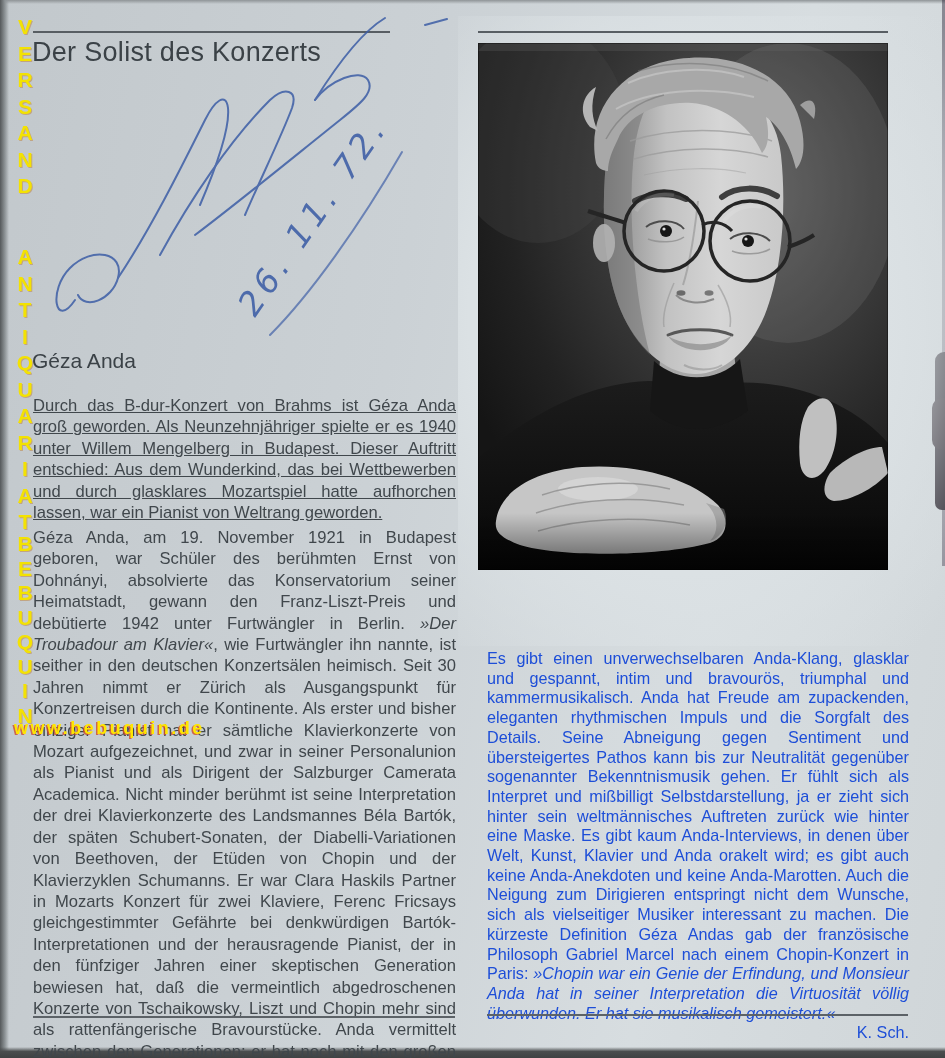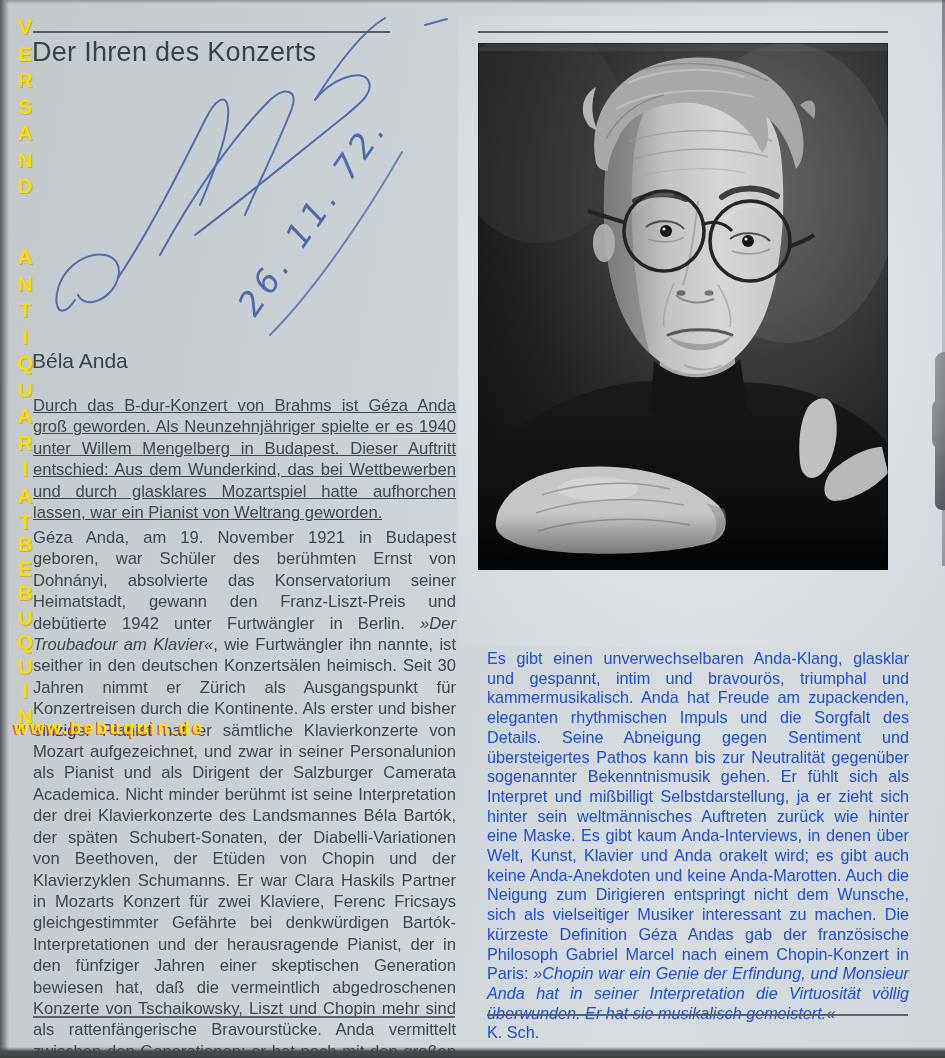--- a/index.html
+++ b/index.html
@@ -44,21 +44,21 @@
                    color:#ffe600; letter-spacing:2.5px; z-index:7;
                    text-shadow:-1.5px 1px 0 rgba(205,75,45,.8); }
 
   .heading { position:absolute; left:32px; top:349px; font-size:21px; color:#3b4247; }
 
   .body-text { position:absolute; text-align:justify; color:#40474c; }
   #para1     { left:33px;  top:395px; width:423px; font-size:16.6px; line-height:21.4px;text-decoration:underline; }
   #para2     { left:33px;  top:527px; width:423px; font-size:16.6px; line-height:21.4px; }
   #right-col { left:487px; top:649px; width:422px; font-size:16.2px; line-height:19.7px; color:#1d4ed8; }
   .italic { font-style:italic; }
-  .attribution { text-align:left; }
+  .attribution { text-align:right; }
 
   .signature-svg { position:absolute; left:30px; top:0; z-index:6; pointer-events:none; }
   .photo-frame   { position:absolute; left:478px; top:43px; width:410px; height:527px; }
 </style>
 </head>
 <body>
 
 <div class="edge-top"></div>
 <div class="edge-left"></div>
 <div class="edge-bottom"></div>
@@ -90,21 +90,21 @@
 B
 U
 Q
 U
 I
 N</div>
 <div class="watermark-url">www.bebuquin.de</div>
 
 <div class="rule" id="rule-title"></div>
 <div class="rule" id="rule-photo"></div>
-<div class="page-title">Der Ihren des Konzerts</div>
+<div class="page-title">Der Solist des Konzerts</div>
 
 <svg class="signature-svg" width="520" height="370" viewBox="0 0 520 370">
   <g fill="none" stroke="#3d5ea6" stroke-width="2" stroke-linecap="round" opacity="0.85">
     <path d="M45,300 C25,330 18,290 40,268 C62,246 95,252 88,278 C82,300 55,310 48,295"></path>
     <path d="M88,278 C120,230 150,170 175,120 C185,100 196,92 198,108 C200,128 185,170 170,205"></path>
     <path d="M130,255 C160,200 200,140 240,100 C255,86 268,90 262,108 C252,135 230,180 215,215"></path>
     <path d="M165,235 C205,205 260,160 310,120 C330,104 345,92 338,80 C330,68 300,80 285,100"></path>
     <path d="M285,100 C310,60 335,30 355,18"></path>
     <path d="M395,25 l22,-6"></path>
     <path d="M240,335 C280,295 330,225 372,152" opacity="0.8"></path>
@@ -218,21 +218,21 @@
       <path d="M64,452 C100,440 150,436 192,446"></path>
       <path d="M58,470 C100,456 158,452 206,462"></path>
       <path d="M60,488 C100,476 160,472 212,482"></path>
     </g>
     <path d="M228,460 C240,472 242,488 232,498 C244,494 252,480 246,466 Z" fill="#8a8a8a" opacity="0.5"></path>
   </g>
   <rect x="0" y="470" width="410" height="57" fill="url(#vg)"></rect>
   <rect x="0.5" y="0.5" width="409" height="526" fill="none" stroke="rgba(0,0,0,0.35)"></rect>
 </svg>
 
-<div class="heading">Béla Anda</div>
+<div class="heading">Géza Anda</div>
 <div class="body-text" id="para1">Durch das B-dur-Konzert von Brahms ist Géza Anda groß geworden. Als Neunzehnjähriger spielte er es 1940 unter Willem Mengelberg in Budapest. Dieser Auftritt entschied: Aus dem Wunderkind, das bei Wettbewerben und durch glasklares Mozartspiel hatte aufhorchen lassen, war ein Pianist von Weltrang geworden.</div>
 <div class="body-text" id="para2"><span>Géza Anda, am 19. November 1921 in Budapest geboren, war Schüler des berühmten Ernst von Dohnányi, absolvierte das Konservatorium seiner Heimatstadt, gewann den Franz-Liszt-Preis und debütierte 1942 unter Furtwängler in Berlin. </span><span class="italic">»Der Troubadour am Klavier«</span><span>, wie Furtwängler ihn nannte, ist seither in den deutschen Konzertsälen heimisch. Seit 30 Jahren nimmt er Zürich als Ausgangspunkt für Konzertreisen durch die Kontinente. Als erster und bisher einziger Pianist hat er sämtliche Klavierkonzerte von Mozart aufgezeichnet, und zwar in seiner Personalunion als Pianist und als Dirigent der Salzburger Camerata Academica. Nicht minder berühmt ist seine Interpretation der drei Klavierkonzerte des Landsmannes Béla Bartók, der späten Schubert-Sonaten, der Diabelli-Variationen von Beethoven, der Etüden von Chopin und der Klavierzyklen Schumanns. Er war Clara Haskils Partner in Mozarts Konzert für zwei Klaviere, Ferenc Fricsays gleichgestimmter Gefährte bei denkwürdigen Bartók-Interpretationen und der herausragende Pianist, der in den fünfziger Jahren einer skeptischen Generation bewiesen hat, daß die vermeintlich abgedroschenen Konzerte von Tschaikowsky, Liszt und Chopin mehr sind als rattenfängerische Bravourstücke. Anda vermittelt zwischen den Generationen; er hat noch mit den großen Alten musiziert und wird heute von den jungen Leuten als einer der Ihren angesehen, obgleich er, streng genommen, zur mittleren Generation gehört.</span></div>
 
 <div class="body-text" id="right-col">
   <span>Es gibt einen unverwechselbaren Anda-Klang, glasklar und gespannt, intim und bravourös, triumphal und kammermusikalisch. Anda hat Freude am zupackenden, eleganten rhythmischen Impuls und die Sorgfalt des Details. Seine Abneigung gegen Sentiment und übersteigertes Pathos kann bis zur Neutralität gegenüber sogenannter Bekenntnismusik gehen. Er fühlt sich als Interpret und mißbilligt Selbstdarstellung, ja er zieht sich hinter sein weltmännisches Auftreten zurück wie hinter eine Maske. Es gibt kaum Anda-Interviews, in denen über Welt, Kunst, Klavier und Anda orakelt wird; es gibt auch keine Anda-Anekdoten und keine Anda-Marotten. Auch die Neigung zum Dirigieren entspringt nicht dem Wunsche, sich als vielseitiger Musiker interessant zu machen. Die kürzeste Definition Géza Andas gab der französische Philosoph Gabriel Marcel nach einem Chopin-Konzert in Paris: </span><span class="italic">»Chopin war ein Genie der Erfindung, und Monsieur Anda hat in seiner Interpretation die Virtuosität völlig überwunden. Er hat sie musikalisch gemeistert.«</span>
   <div class="attribution">K. Sch.</div>
 </div>
 
 <div class="rule" id="rule-left-bottom"></div>
 <div class="rule" id="rule-right-bottom"></div>

